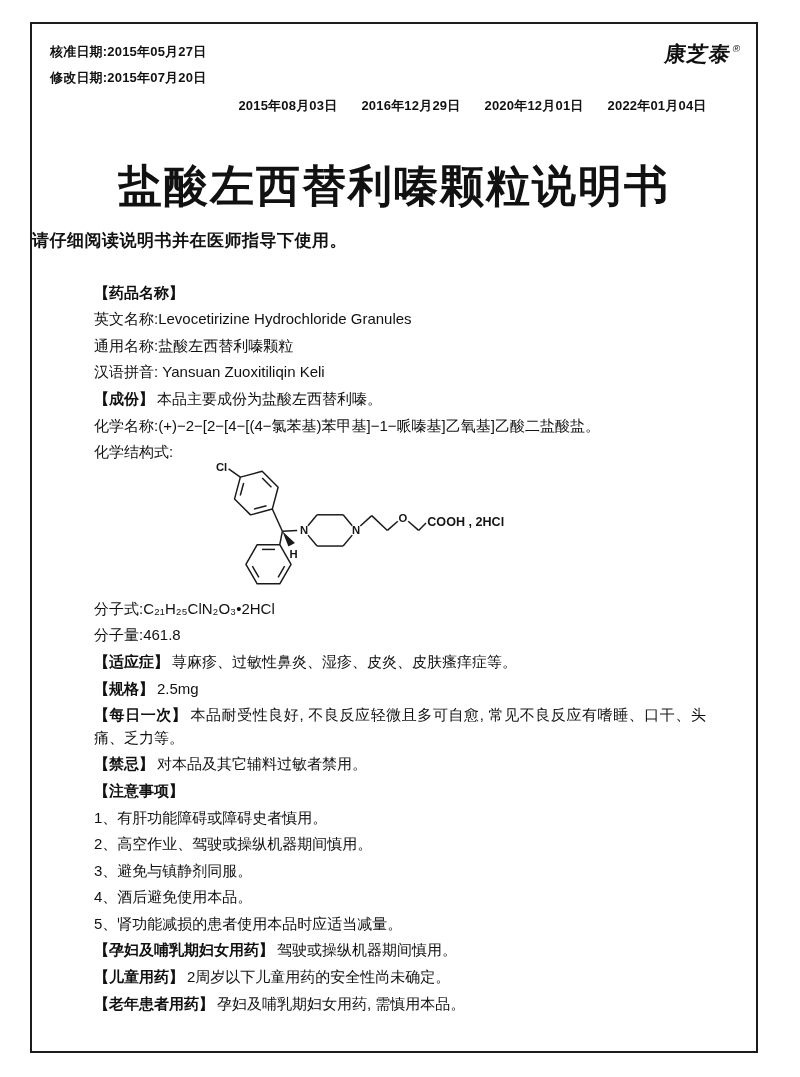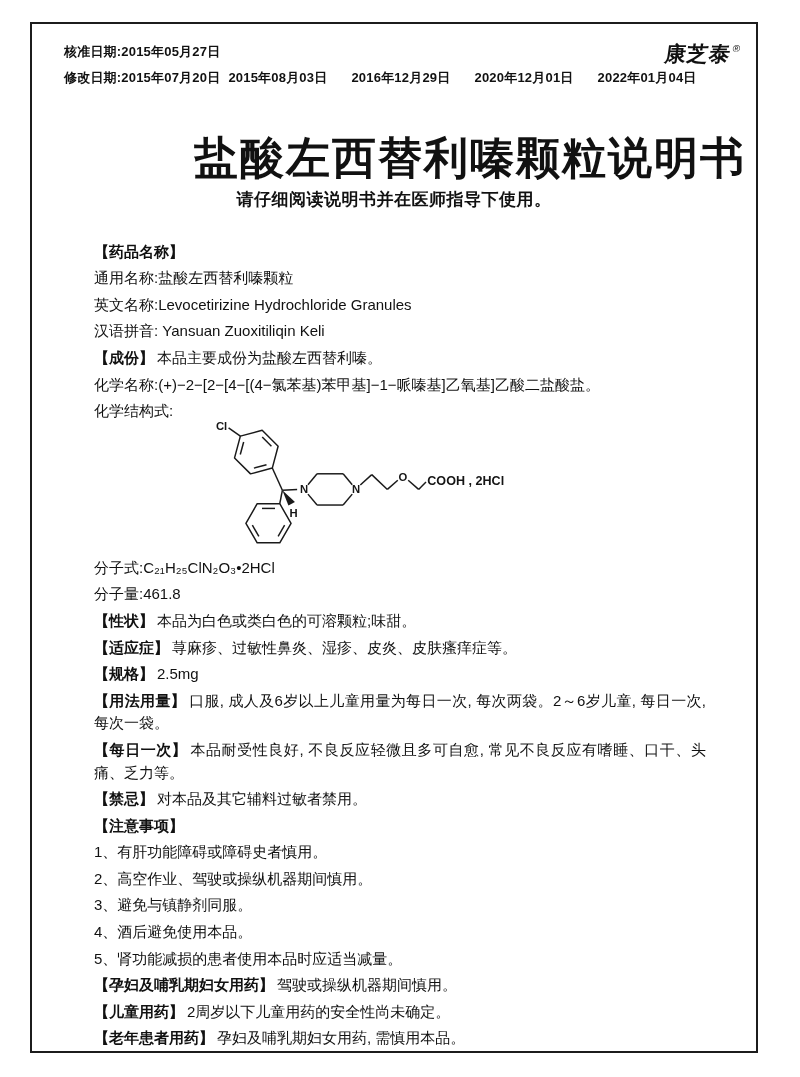--- a/index.html
+++ b/index.html
@@ -6,75 +6,75 @@
   body{
     width:800px;height:1077px;background:#ffffff;position:relative;
     font-family:"Liberation Sans","DejaVu Sans",sans-serif;
     color:#111;-webkit-font-smoothing:antialiased;
   }
   .sheet{
     position:absolute;left:30px;top:22px;width:728px;height:1031px;
     border:2px solid #1c1c1c;box-sizing:border-box;background:#fff;
   }
   
-  .header{position:relative;padding:15px 14px 0 32px;}
+  .header{position:relative;padding:15px 14px 0 18px;}
   .date-line{margin:0;font-size:13px;line-height:26px;font-weight:600;letter-spacing:.2px;}
-  .rev-row{display:flex;gap:8px;font-size:13px;line-height:26px;font-weight:600;letter-spacing:.2px;}
+  .rev-row{display:flex;gap:32px;font-size:13px;line-height:26px;font-weight:600;letter-spacing:.2px;}
   .brand{
     position:absolute;top:16px;right:16px;
     font-size:21px;font-weight:800;transform:skewX(-8deg);letter-spacing:1px;
   }
   .brand sup{font-size:10px;font-weight:400;vertical-align:9px;margin-left:1px;}
   
   h1.title{
-    margin:42px 10px 4px;text-align:right;
+    margin:42px 10px 4px;text-align:center;
     font-size:44px;line-height:1.15;font-weight:900;letter-spacing:2px;
   }
-  .subtitle{margin:4px 0 0;text-align:center;font-size:17px;font-weight:700;letter-spacing:.5px;}
+  .subtitle{margin:17px 0 0;text-align:left;font-size:17px;font-weight:700;letter-spacing:.5px;}
   
   .content{
     margin:30px 46px 0 58px;font-size:15px;line-height:22.6px;
     text-align:justify;
   }
   .content p.line{margin:4px;}
   .content .lbl{font-weight:700;margin-right:3px;}
   
   .structure{display:block;width:302px;height:148px;margin:-22px 0 2px 116px;}
   .structure text{font-family:"Liberation Sans","DejaVu Sans",sans-serif;}
 </style>
 </head>
 <body>
 
 <div class="sheet">
 
   <div class="header">
     <p class="date-line">核准日期:2015年05月27日</p>
     <div class="rev-row">
       <span>修改日期:2015年07月20日</span>
-      <span style="display:flex;gap:24px;">
+      <span style="display:flex;gap:24px;margin-top:28px;">
           <span class="rev-date">2015年08月03日</span>
           <span class="rev-date">2016年12月29日</span>
           <span class="rev-date">2020年12月01日</span>
           <span class="rev-date">2022年01月04日</span>
         </span>
     </div>
     <div class="brand">
       <span>康芝泰</span><sup>®</sup>
     </div>
   </div>
 
   <h1 class="title">盐酸左西替利嗪颗粒说明书</h1>
   <p class="subtitle">请仔细阅读说明书并在医师指导下使用。</p>
 
   <div class="content">
 
     <div>
         <p class="line"><span class="lbl">【药品名称】</span></p>
+        <p class="line"><span class="txt">英文名称:Levocetirizine Hydrochloride Granules</span></p>
         <p class="line"><span class="txt">通用名称:盐酸左西替利嗪颗粒</span></p>
-        <p class="line"><span class="txt">英文名称:Levocetirizine Hydrochloride Granules</span></p>
         <p class="line"><span class="txt">汉语拼音: Yansuan Zuoxitiliqin Keli</span></p>
         <p class="line"><span class="lbl">【成份】</span><span class="txt">本品主要成份为盐酸左西替利嗪。</span></p>
         <p class="line"><span class="txt">化学名称:(+)−2−[2−[4−[(4−氯苯基)苯甲基]−1−哌嗪基]乙氧基]乙酸二盐酸盐。</span></p>
         <p class="line"><span class="txt">化学结构式:</span></p>
       </div>
 
     <svg class="structure" viewBox="0 0 348 170" aria-hidden="true">
       <g stroke="#1a1a1a" stroke-width="1.7" fill="none" stroke-linejoin="round">
 
         <line x1="26" y1="26" x2="39.6" y2="35.6"></line>
@@ -114,24 +114,22 @@
         <text x="173" y="101.5">N</text>
         <text x="227" y="87">O</text>
         <text x="101" y="129">H</text>
         <text x="255" y="92" text-anchor="start" font-size="14.5">COOH , 2HCl</text>
       </g>
     </svg>
 
     <div>
         <p class="line"><span class="txt">分子式:C₂₁H₂₅ClN₂O₃•2HCl</span></p>
         <p class="line"><span class="txt">分子量:461.8</span></p>
-        <p class="line"><span class="lbl">【性状】</span><span class="txt">本品为白色或类白色的可溶颗粒;味甜。</span></p>
         <p class="line"><span class="lbl">【适应症】</span><span class="txt">荨麻疹、过敏性鼻炎、湿疹、皮炎、皮肤瘙痒症等。</span></p>
         <p class="line"><span class="lbl">【规格】</span><span class="txt">2.5mg</span></p>
-        <p class="line"><span class="lbl">【用法用量】</span><span class="txt">口服, 成人及6岁以上儿童用量为每日一次, 每次两袋。2～6岁儿童, 每日一次, 每次一袋。</span></p>
         <p class="line"><span class="lbl">【每日一次】</span><span class="txt">本品耐受性良好, 不良反应轻微且多可自愈, 常见不良反应有嗜睡、口干、头痛、乏力等。</span></p>
         <p class="line"><span class="lbl">【禁忌】</span><span class="txt">对本品及其它辅料过敏者禁用。</span></p>
         <p class="line"><span class="lbl">【注意事项】</span></p>
         <p class="line"><span class="txt">1、有肝功能障碍或障碍史者慎用。</span></p>
         <p class="line"><span class="txt">2、高空作业、驾驶或操纵机器期间慎用。</span></p>
         <p class="line"><span class="txt">3、避免与镇静剂同服。</span></p>
         <p class="line"><span class="txt">4、酒后避免使用本品。</span></p>
         <p class="line"><span class="txt">5、肾功能减损的患者使用本品时应适当减量。</span></p>
         <p class="line"><span class="lbl">【孕妇及哺乳期妇女用药】</span><span class="txt">驾驶或操纵机器期间慎用。</span></p>
         <p class="line"><span class="lbl">【儿童用药】</span><span class="txt">2周岁以下儿童用药的安全性尚未确定。</span></p>

